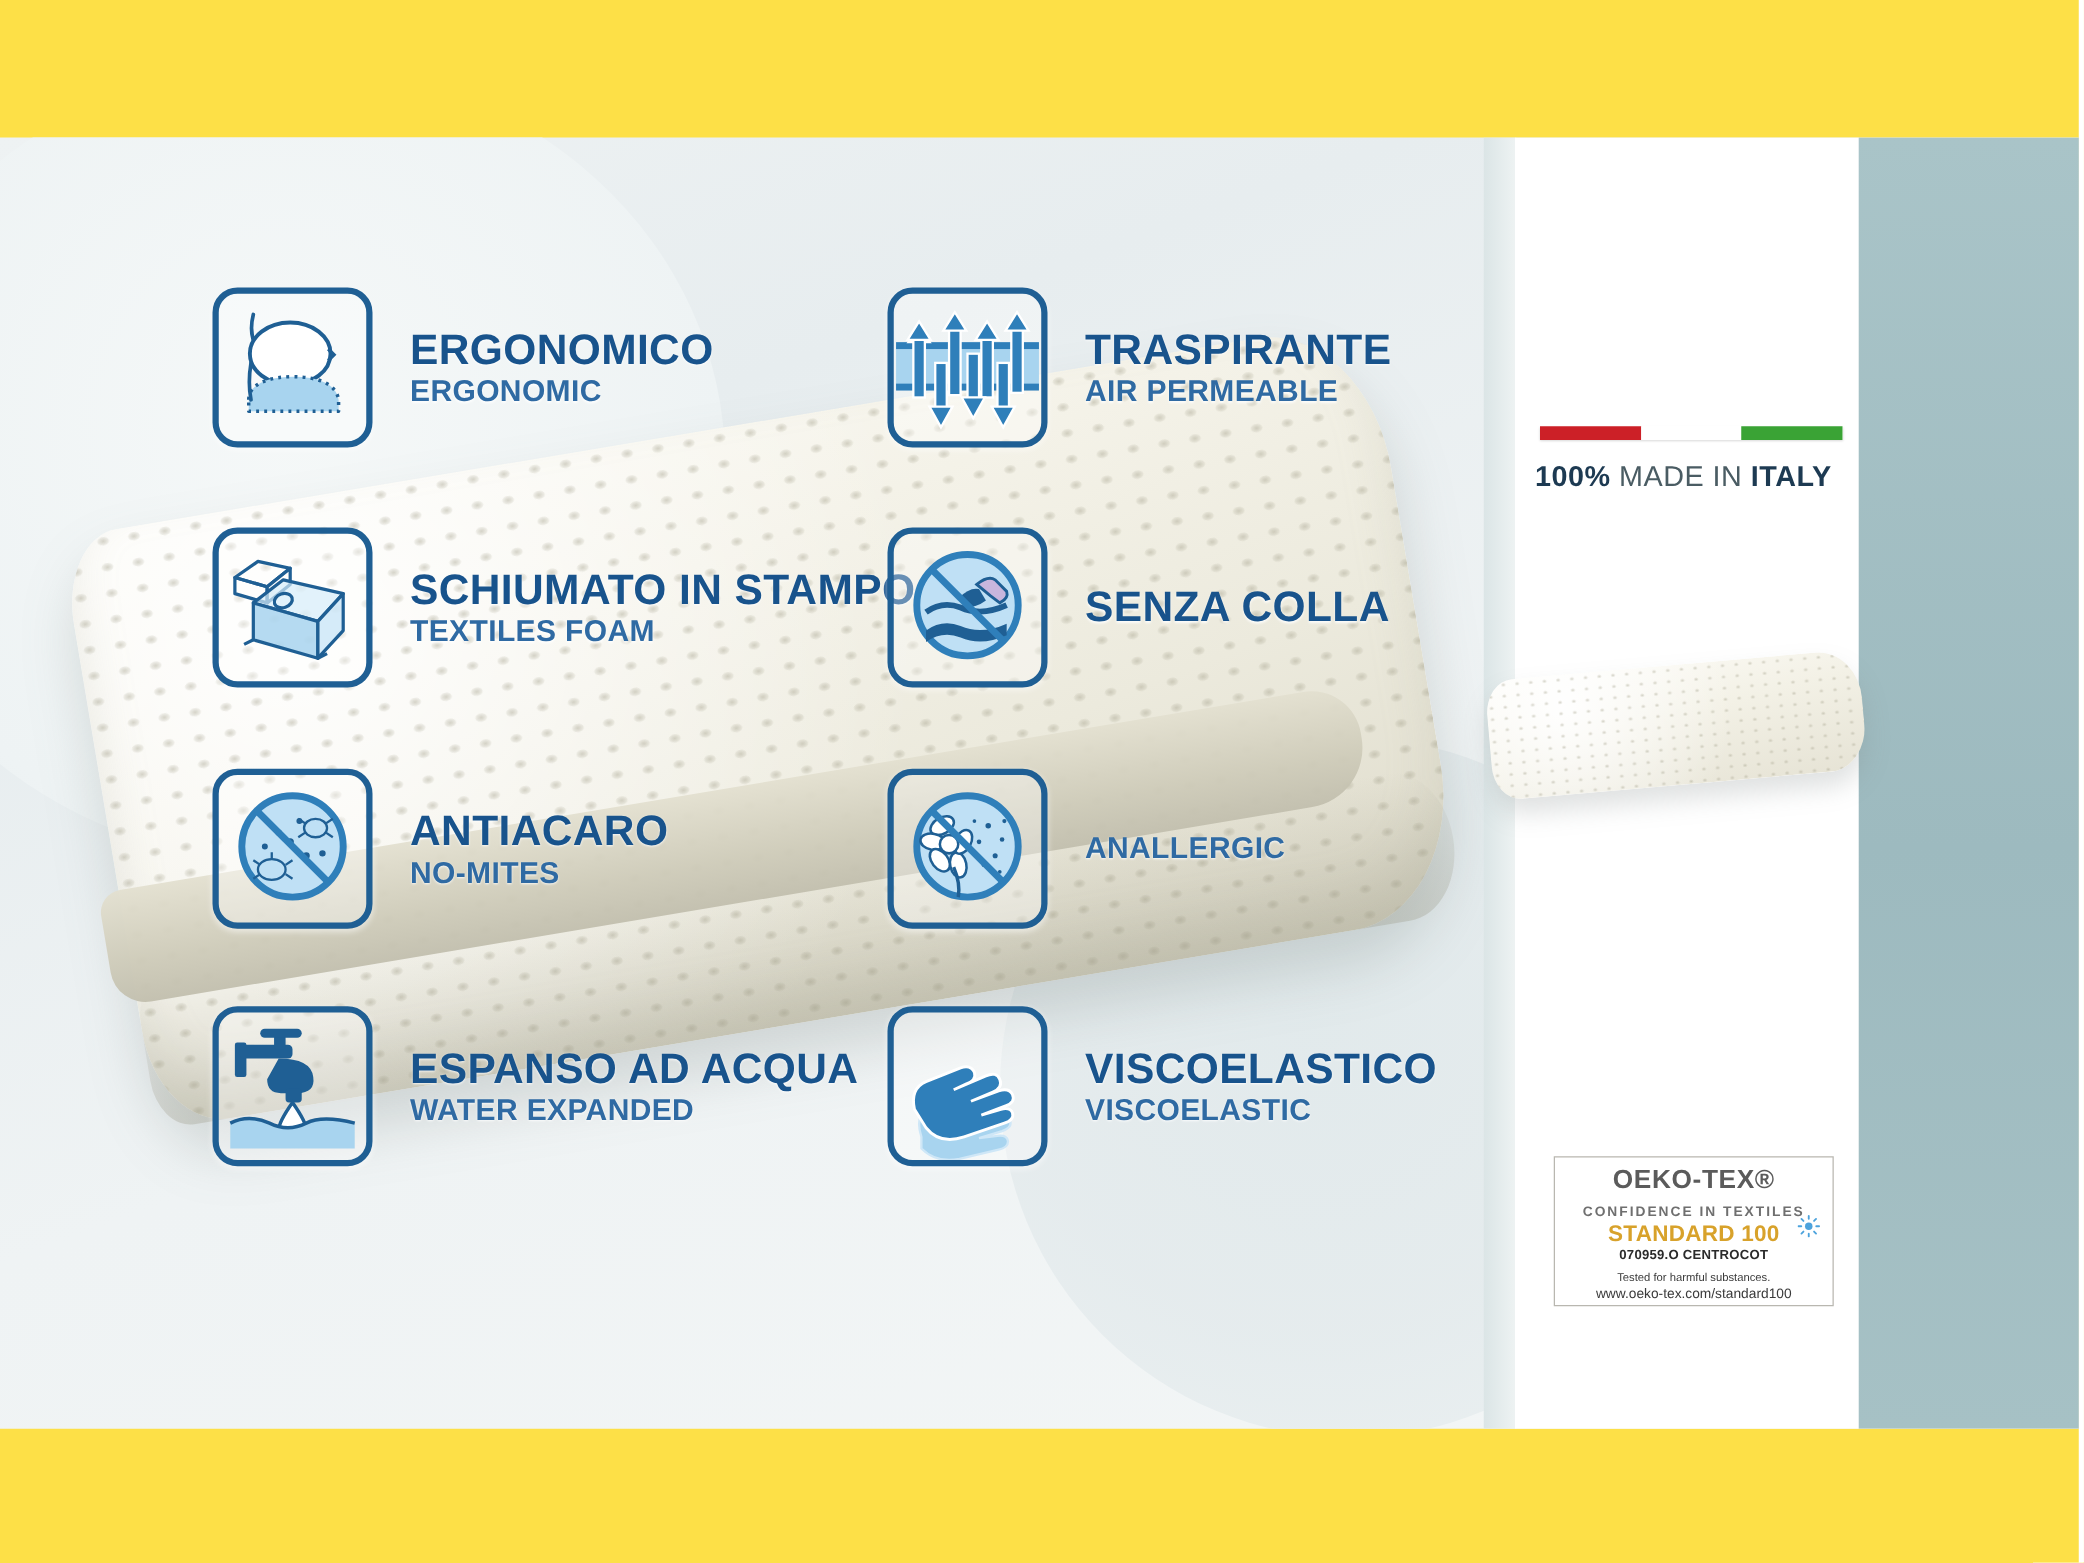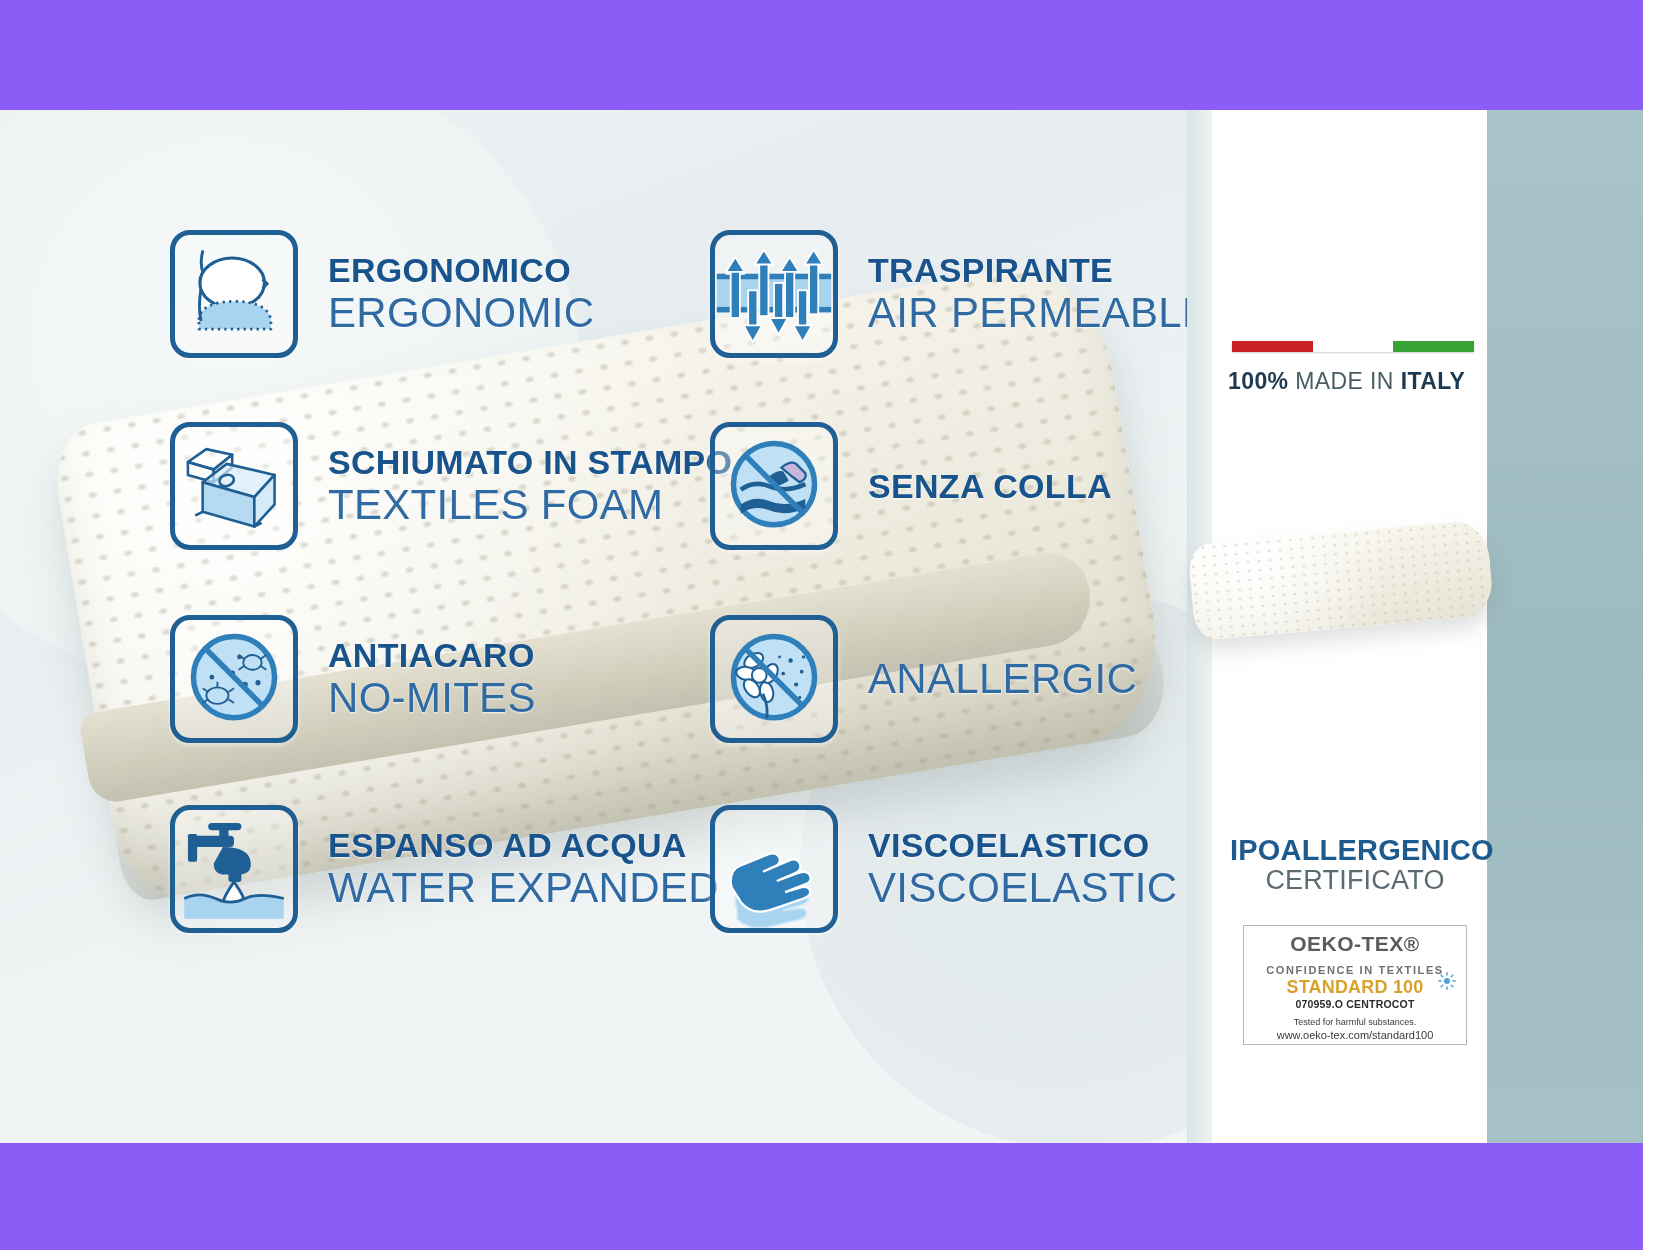--- a/index.html
+++ b/index.html
@@ -1,21 +1,21 @@
 <!DOCTYPE html>
 <html><head>
 <meta charset="utf-8">
 <style>
   html,body{margin:0;padding:0;background:#ffffff;}
   body{
     width:1667px;height:1250px;overflow:hidden;
     font-family:"Liberation Sans", sans-serif;
     -webkit-font-smoothing:antialiased;
   }
-  #stage{position:relative;width:1643px;height:1250px;background:#8b5cf6;overflow:hidden;}
+  #stage{position:relative;width:1643px;height:1250px;background:#fde047;overflow:hidden;padding-left:20px;}
 
   
   .canvas{
     position:absolute;left:0;top:110px;width:1667px;height:1033px;
     background:linear-gradient(160deg,#eef2f3 0%,#e7edef 25%,#eff3f4 55%,#f3f6f6 100%);
     overflow:hidden;
   }
 
   
   .soft-circle{
@@ -134,21 +134,21 @@
     background:rgba(255,255,255,.35);box-sizing:border-box;position:relative;flex:0 0 auto;
     box-shadow:0 2px 5px rgba(255,255,255,.55);
   }
   .ficon svg{position:absolute;left:0;top:0;width:100%;height:100%;}
   .ftext{margin-left:30px;line-height:1.13;white-space:nowrap;}
   .ftext .it{
     font-size:34px;font-weight:700;color:#18538c;letter-spacing:.3px;
     font-stretch:condensed;text-shadow:0 1px 2px rgba(255,255,255,.85);
   }
   .ftext .en{
-    font-size:42px;font-weight:400;color:#2f6aa3;letter-spacing:.3px;
+    font-size:24px;font-weight:700;color:#2f6aa3;letter-spacing:.3px;
     font-stretch:condensed;text-shadow:0 1px 2px rgba(255,255,255,.85);
   }
 </style>
 </head>
 <body>
 
 <div id="stage">
 
   <div class="canvas">
 
@@ -354,24 +354,20 @@
       <span class="fl-w"></span>
       <span class="fl-g"></span>
     </div>
 
     <div class="made-line"><b>100%</b><span class="mid"> MADE IN </span><b>ITALY</b></div>
 
     <div class="mini-pillow">
       <div class="mini-body"></div>
     </div>
 
-    <div class="hypo">
-      <div class="l1">IPOALLERGENICO</div>
-      <div class="l2">CERTIFICATO</div>
-    </div>
 
     <div class="oeko">
       <div class="brand">OEKO-TEX®</div>
       <div class="conf">CONFIDENCE IN TEXTILES</div>
       <div class="std">STANDARD 100</div>
       <div class="code">070959.O CENTROCOT</div>
       <div class="tested">Tested for harmful substances.</div>
       <div class="url">www.oeko-tex.com/standard100</div>
       <svg class="sunflower" viewBox="0 0 24 24">
         <g fill="#4da3dd">

